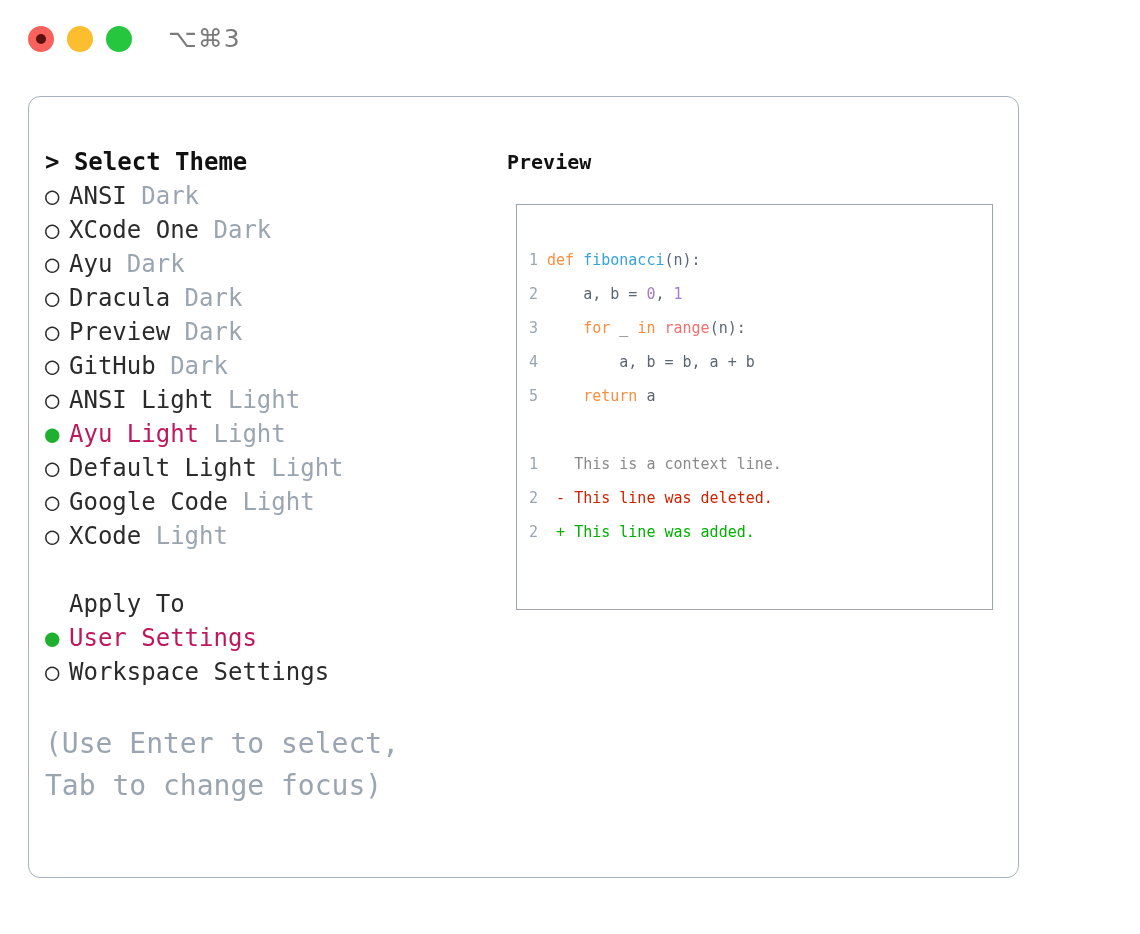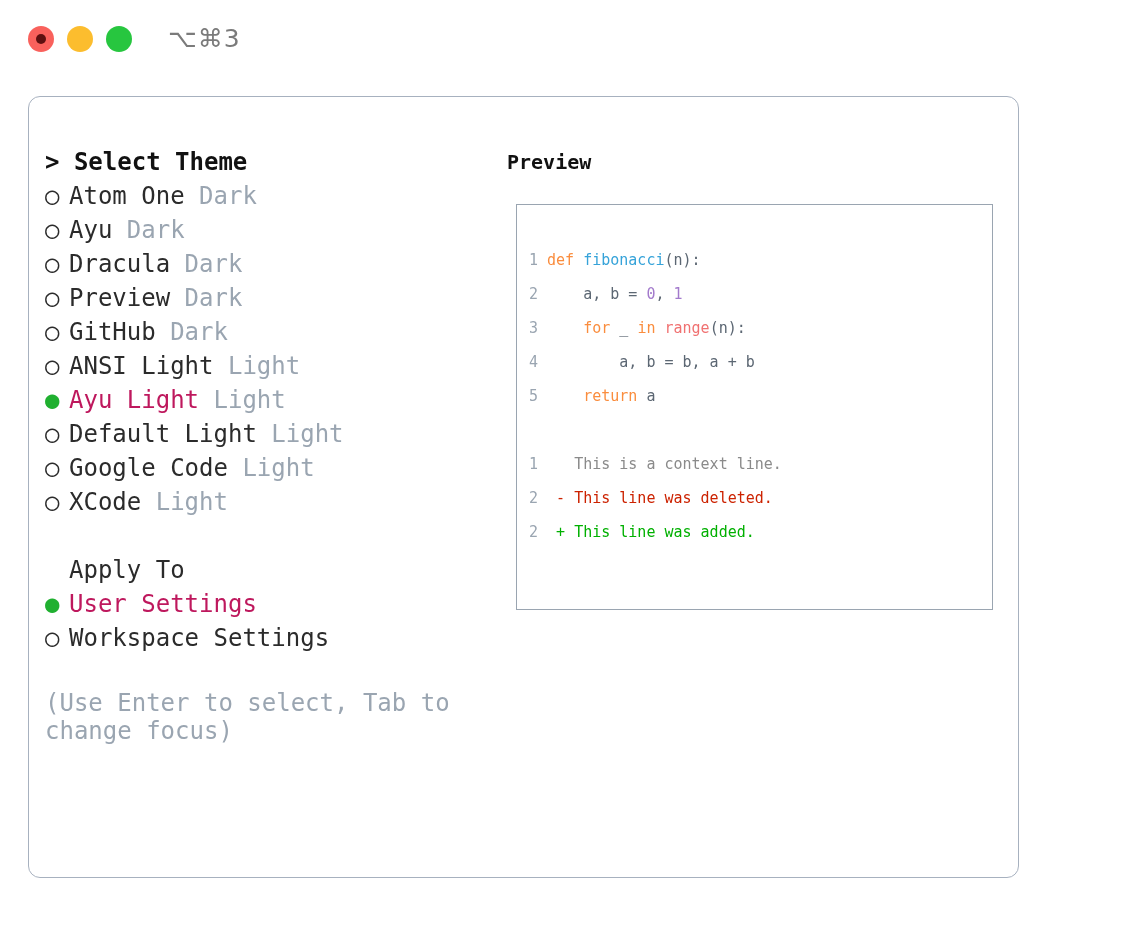--- a/index.html
+++ b/index.html
@@ -97,22 +97,22 @@
   .bullet.filled { color: #20b030; }
   .label { color: #2b2b2b; }
   .label.sel { color: #be185d; }
   .variant { color: #9aa5b1; }
 
   #apply-head {
     margin-top: 34px;
   }
   #hint {
     margin-top: 34px;
-    font-size: 24px;
-    line-height: 28px;
+    font-size: 28px;
+    line-height: 42px;
     color: #9aa5b1;
     width: 420px;
     white-space: pre-wrap;
   }
 
   
   #right-col {
     position: absolute;
     left: 478px; top: 48px;
     width: 500px;
@@ -164,21 +164,22 @@
     <div class="tl" id="tl-min"></div>
     <div class="tl" id="tl-max"></div>
     <div id="shortcut">⌥⌘3</div>
   </div>
 
   <div id="panel">
 
     <div id="left-col">
       <div class="row head-row">&gt; Select Theme</div>
       <div id="theme-list">
-          <div class="row"><span class="bullet empty">○</span><span class="label">Atom One</span><span> </span><span class="variant">Dark</span></div>
+          <div class="row"><span class="bullet empty">○</span><span class="label">ANSI</span><span> </span><span class="variant">Dark</span></div>
+          <div class="row"><span class="bullet empty">○</span><span class="label">XCode One</span><span> </span><span class="variant">Dark</span></div>
           <div class="row"><span class="bullet empty">○</span><span class="label">Ayu</span><span> </span><span class="variant">Dark</span></div>
           <div class="row"><span class="bullet empty">○</span><span class="label">Dracula</span><span> </span><span class="variant">Dark</span></div>
           <div class="row"><span class="bullet empty">○</span><span class="label">Preview</span><span> </span><span class="variant">Dark</span></div>
           <div class="row"><span class="bullet empty">○</span><span class="label">GitHub</span><span> </span><span class="variant">Dark</span></div>
           <div class="row"><span class="bullet empty">○</span><span class="label">ANSI Light</span><span> </span><span class="variant">Light</span></div>
           <div class="row"><span class="bullet filled">●</span><span class="label sel">Ayu Light</span><span> </span><span class="variant">Light</span></div>
           <div class="row"><span class="bullet empty">○</span><span class="label">Default Light</span><span> </span><span class="variant">Light</span></div>
           <div class="row"><span class="bullet empty">○</span><span class="label">Google Code</span><span> </span><span class="variant">Light</span></div>
           <div class="row"><span class="bullet empty">○</span><span class="label">XCode</span><span> </span><span class="variant">Light</span></div>
         </div>

